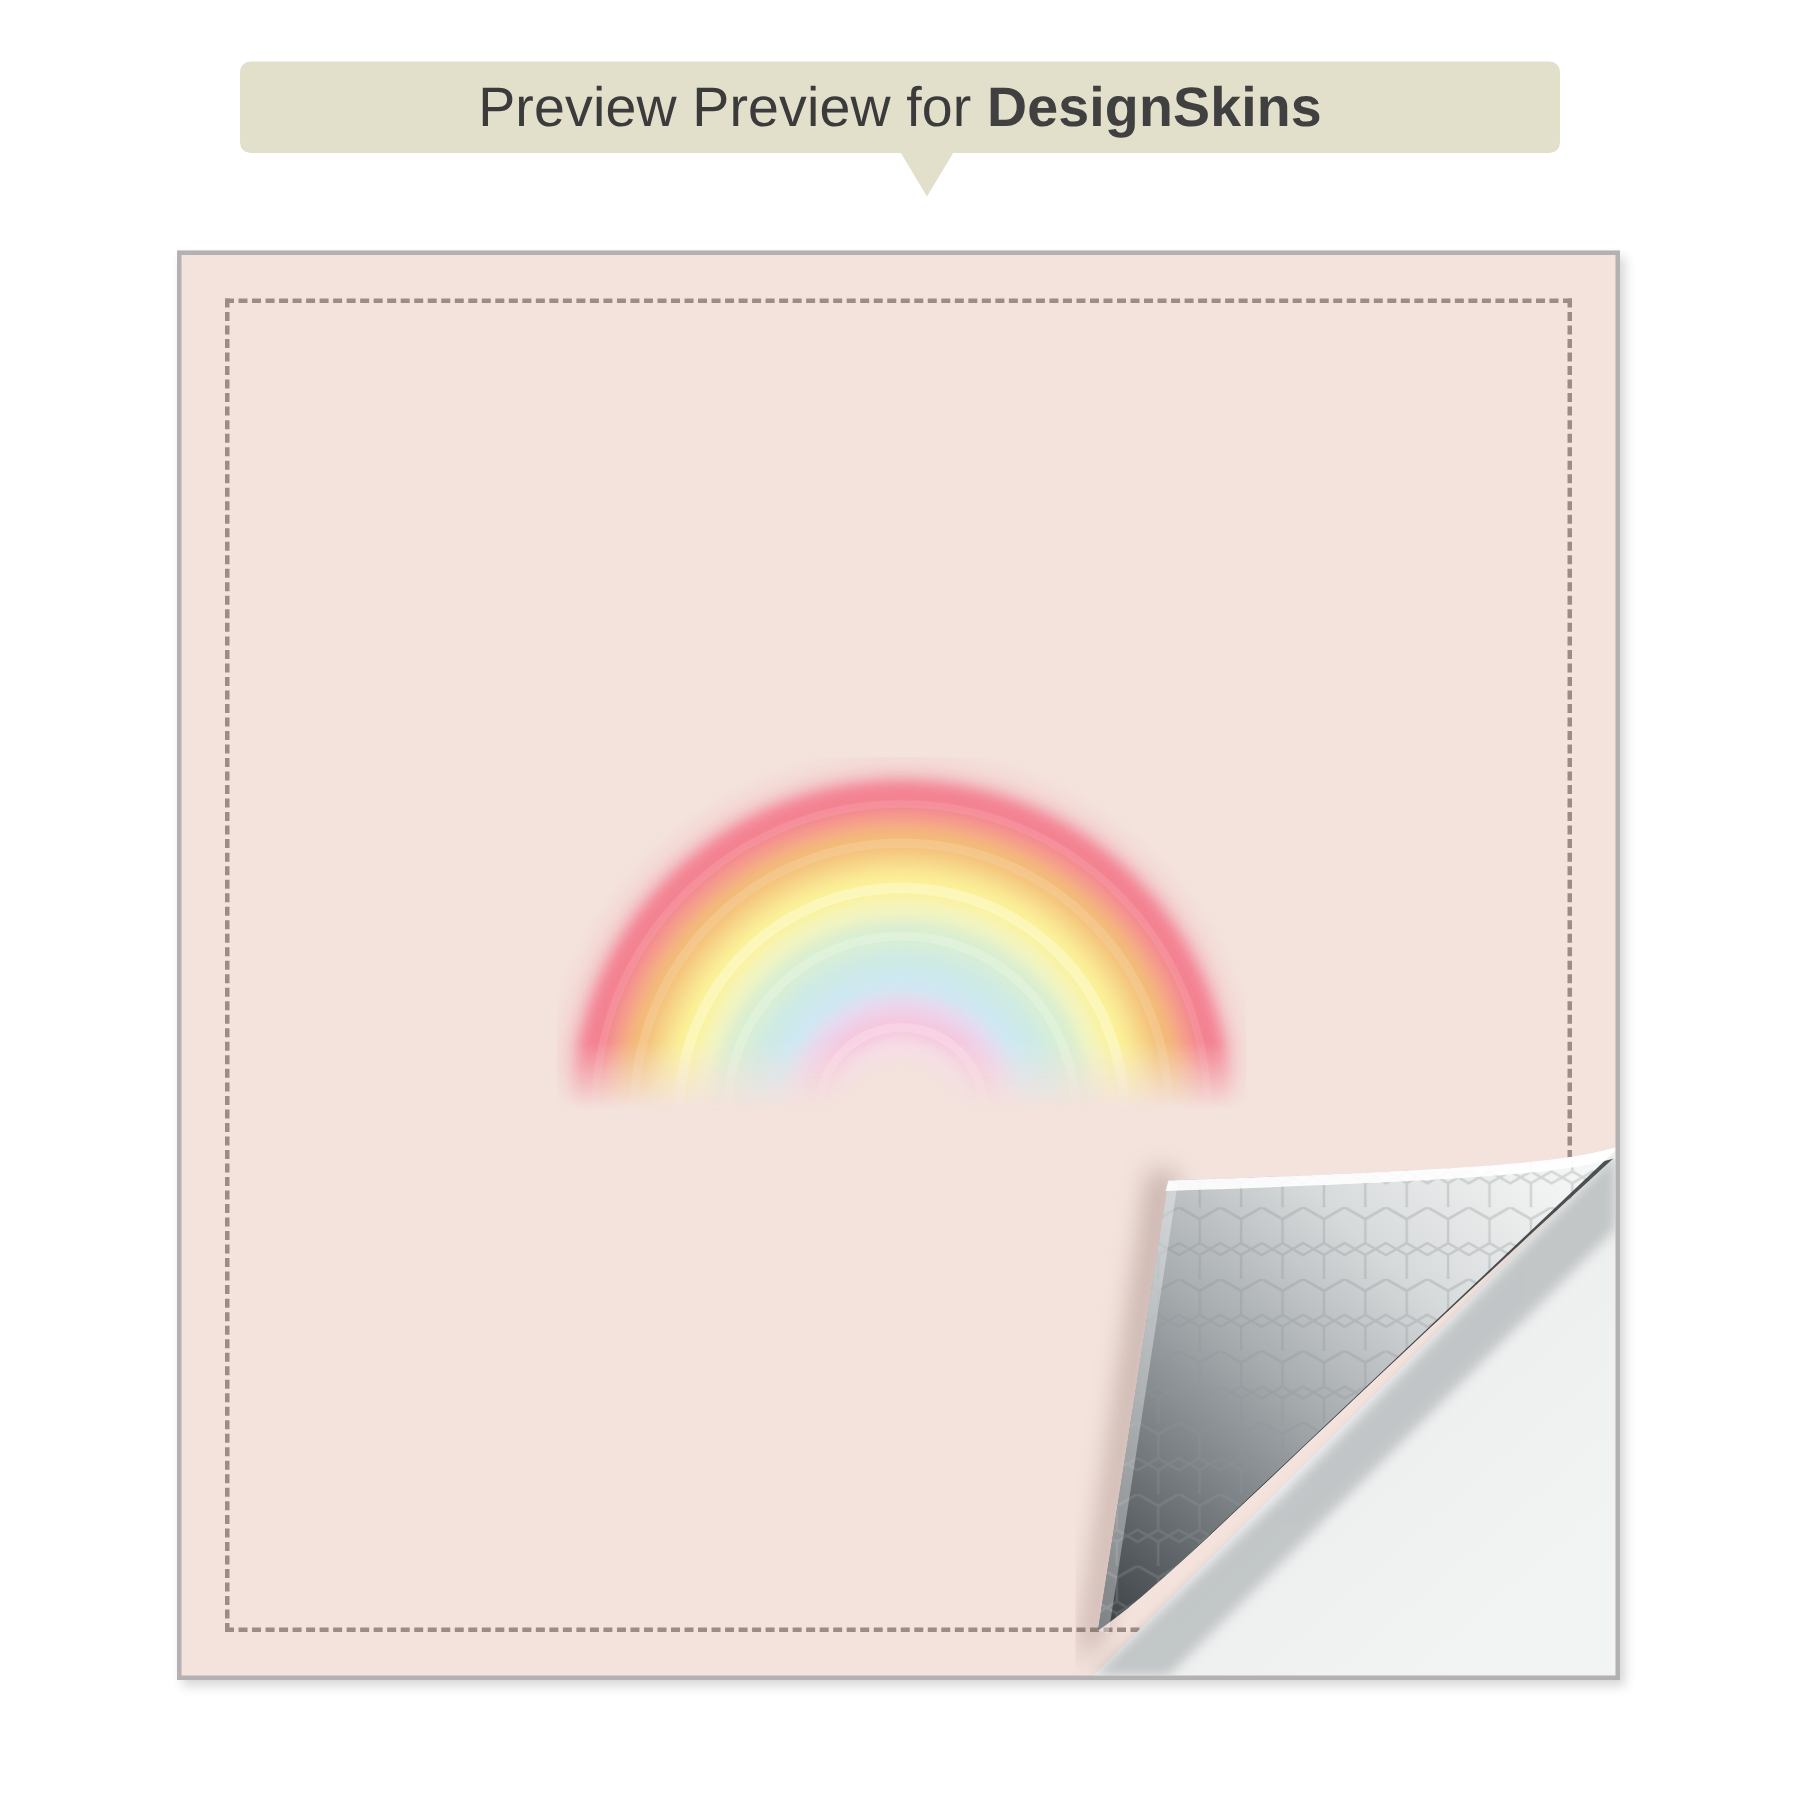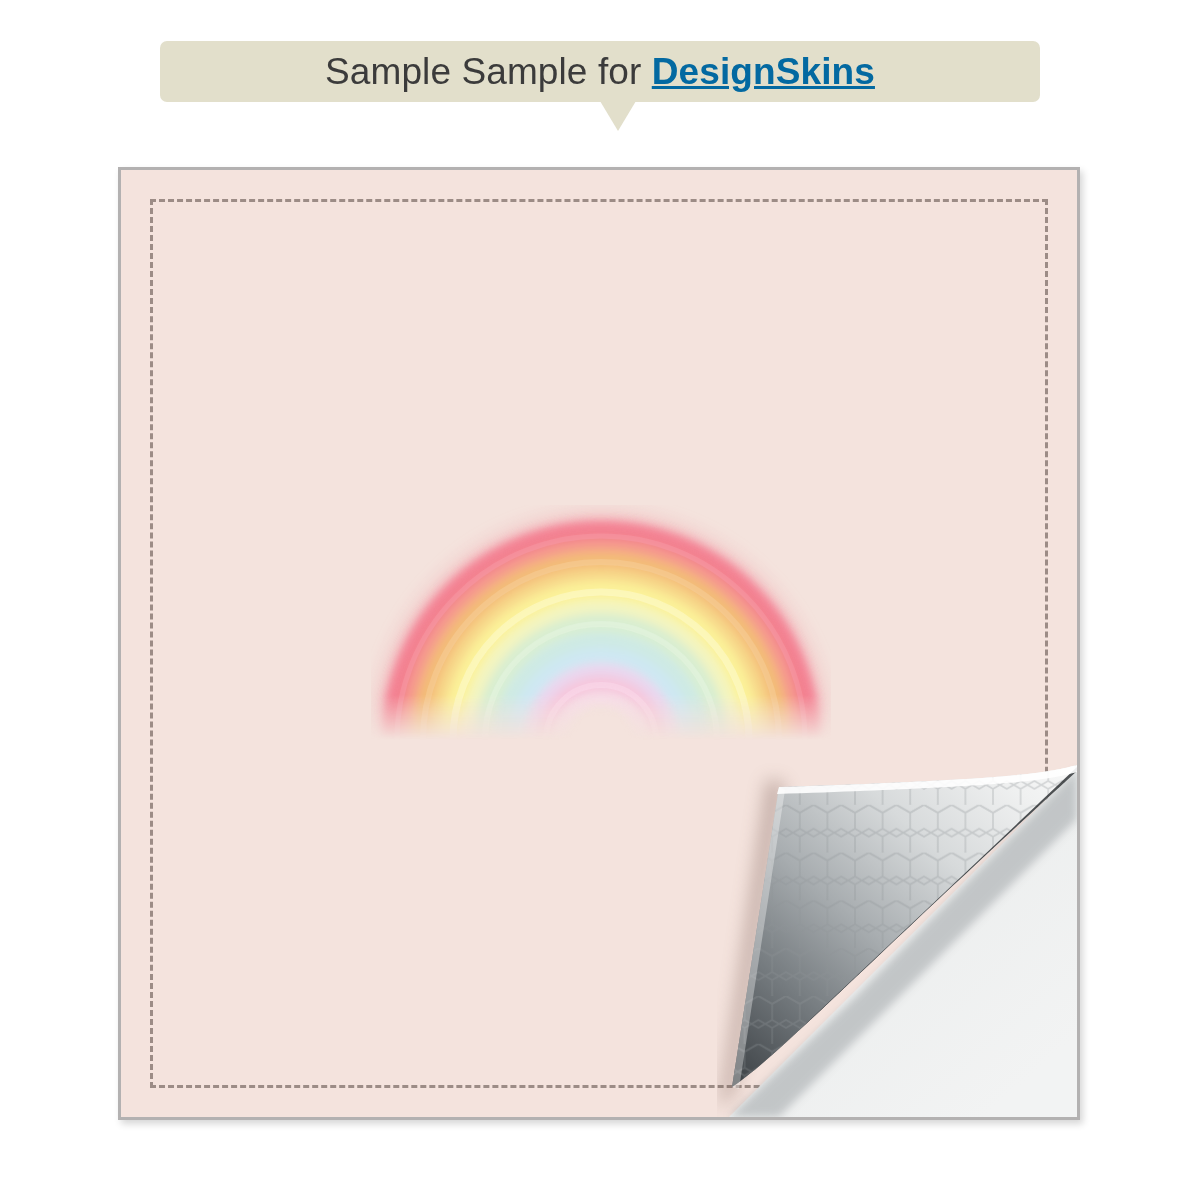--- a/index.html
+++ b/index.html
@@ -42,22 +42,21 @@
   #banner-text {
     font-size: 37px;
     line-height: 1;
     color: #3b3b3b;
     letter-spacing: 0.1px;
     white-space: nowrap;
     font-weight: 400;
   }
   #banner-text .brand {
     font-weight: 700;
-    color: #0369a1;
-    text-decoration: underline;
+    color: #404040;
   }
   #banner-tail {
     position: absolute;
     left: 440px;
     top: 60px;
     width: 0;
     height: 0;
     border-left: 18px solid transparent;
     border-right: 18px solid transparent;
     border-top: 30px solid #e2dfcb;
@@ -126,21 +125,21 @@
     opacity: 0.55;
   }
 </style>
 </head>
 <body>
 
 <div id="stage">
 
   <div id="banner-wrap">
     <div id="banner">
-      <div id="banner-text"><span>Sample Sample for </span><span class="brand">DesignSkins</span></div>
+      <div id="banner-text"><span>Preview Preview for </span><span class="brand">DesignSkins</span></div>
     </div>
     <div id="banner-tail"></div>
   </div>
 
   <div id="sticker">
 
     <div id="art">
       <div id="rainbow-clip">
         <svg width="460" height="250" viewBox="0 0 460 250">
           <defs>

